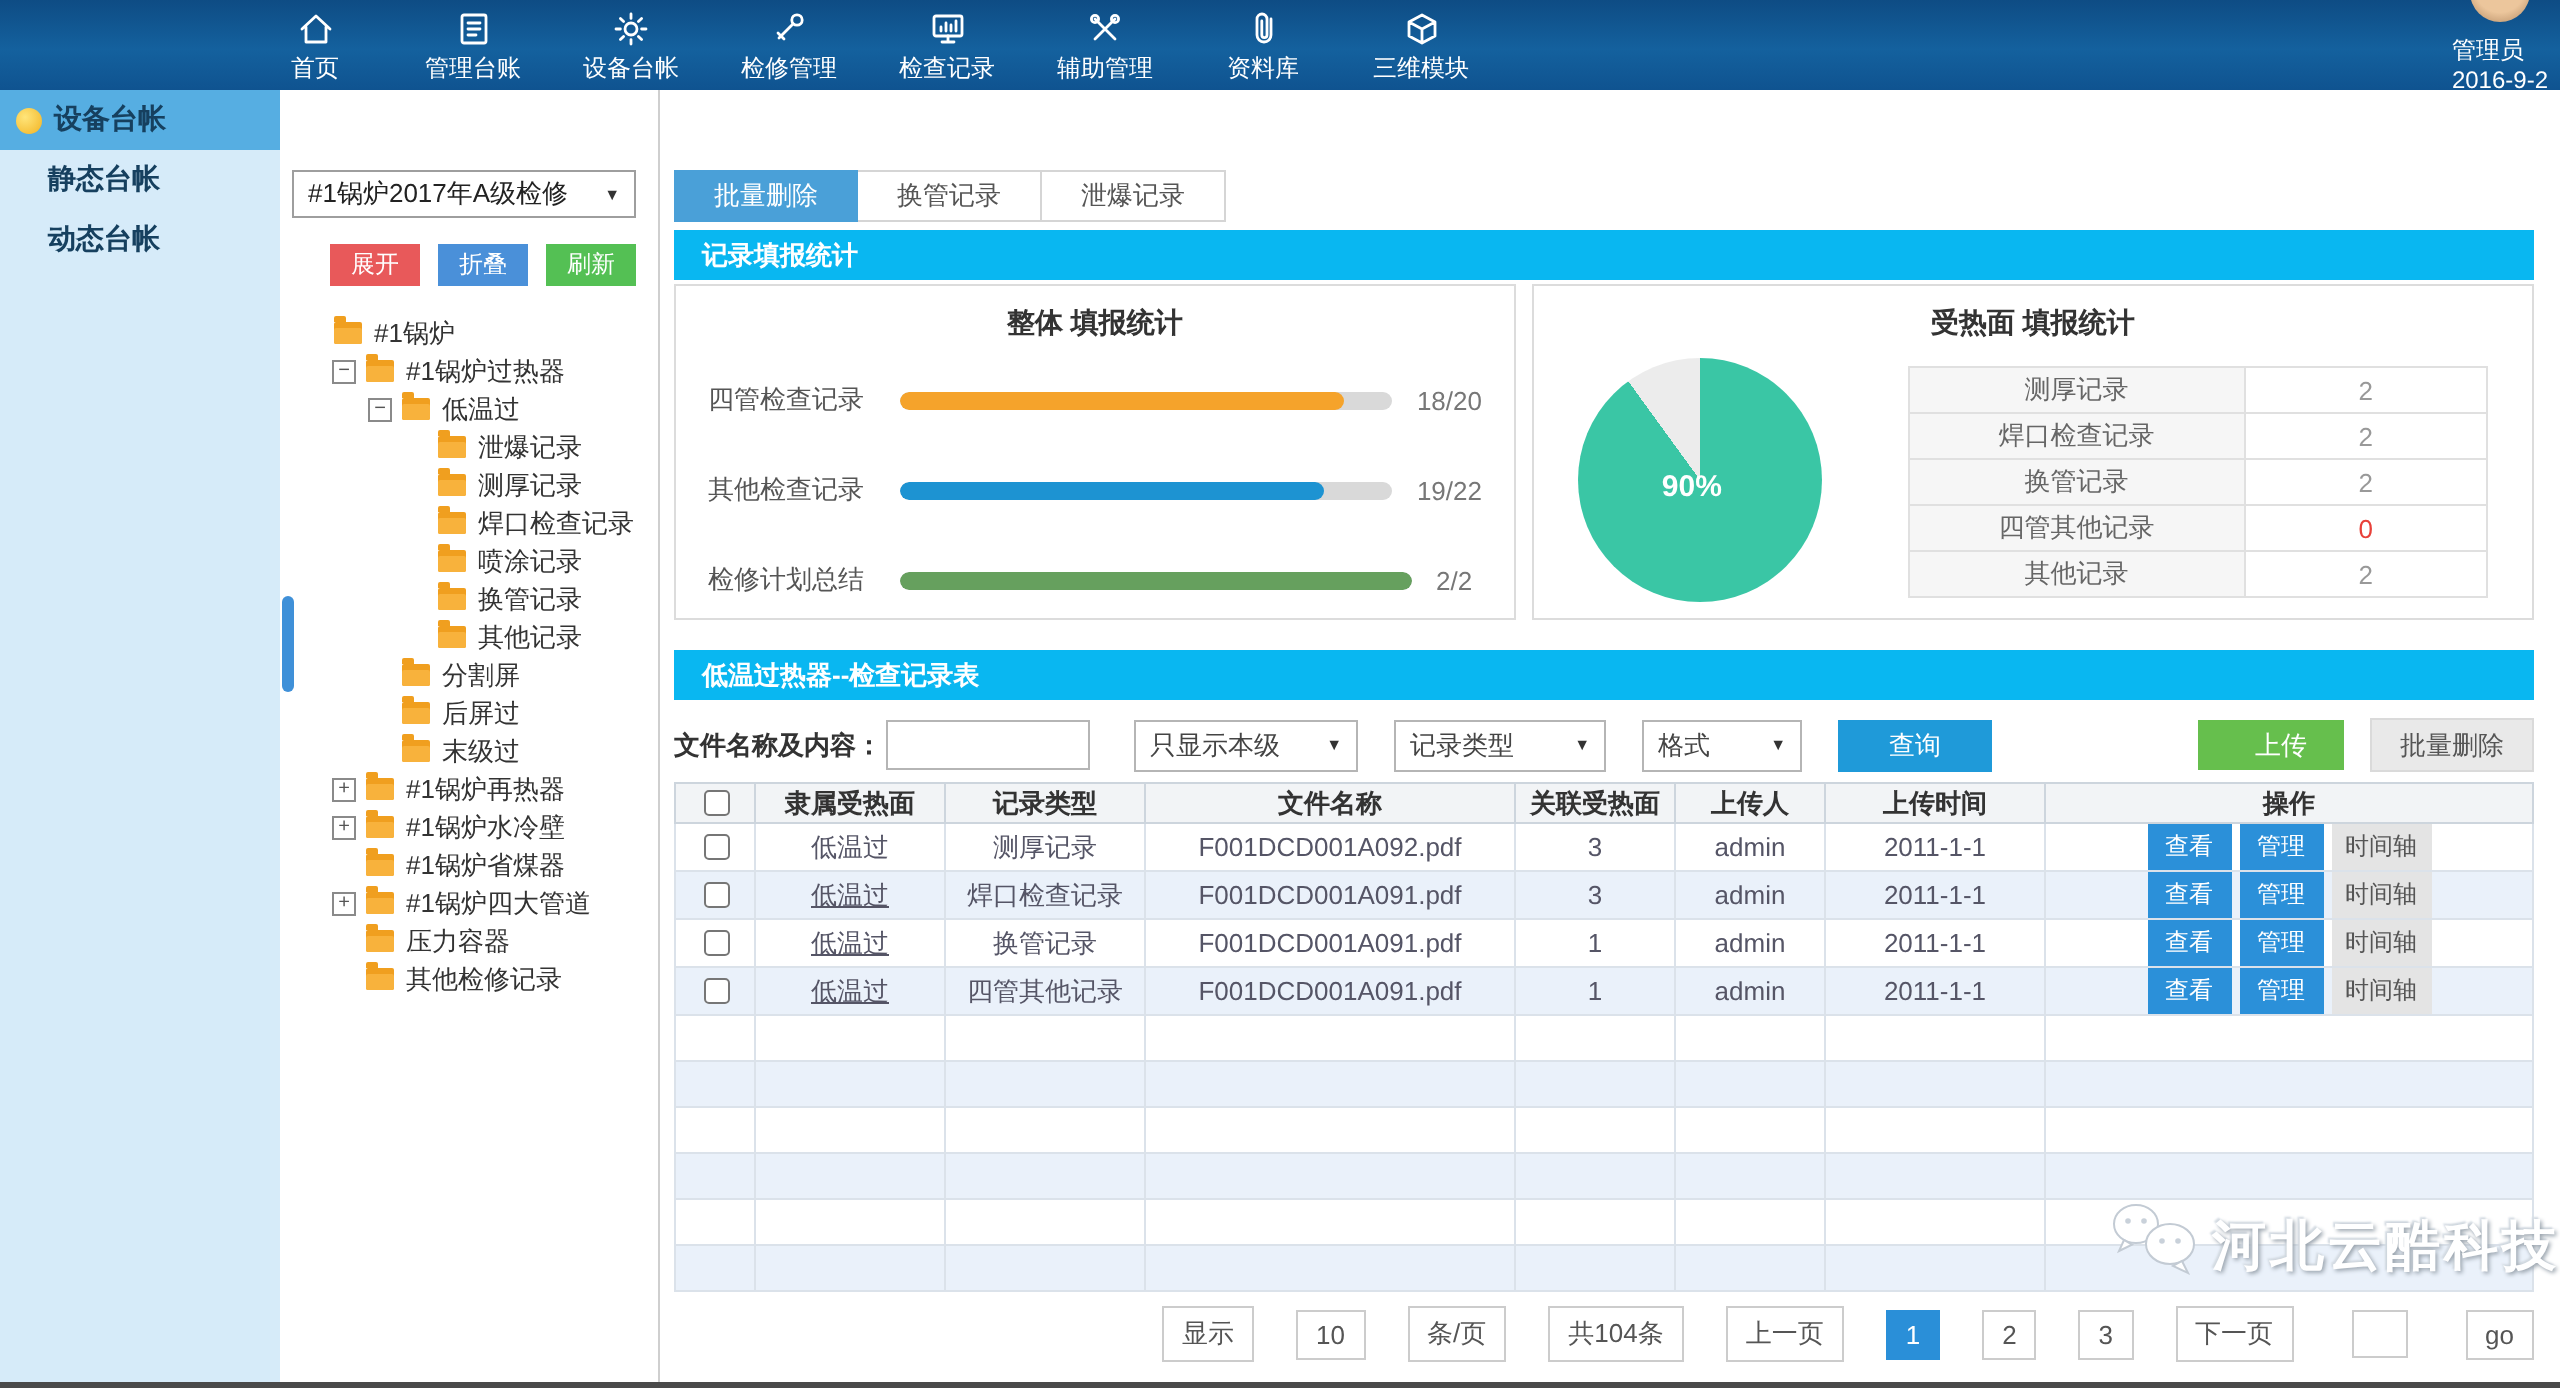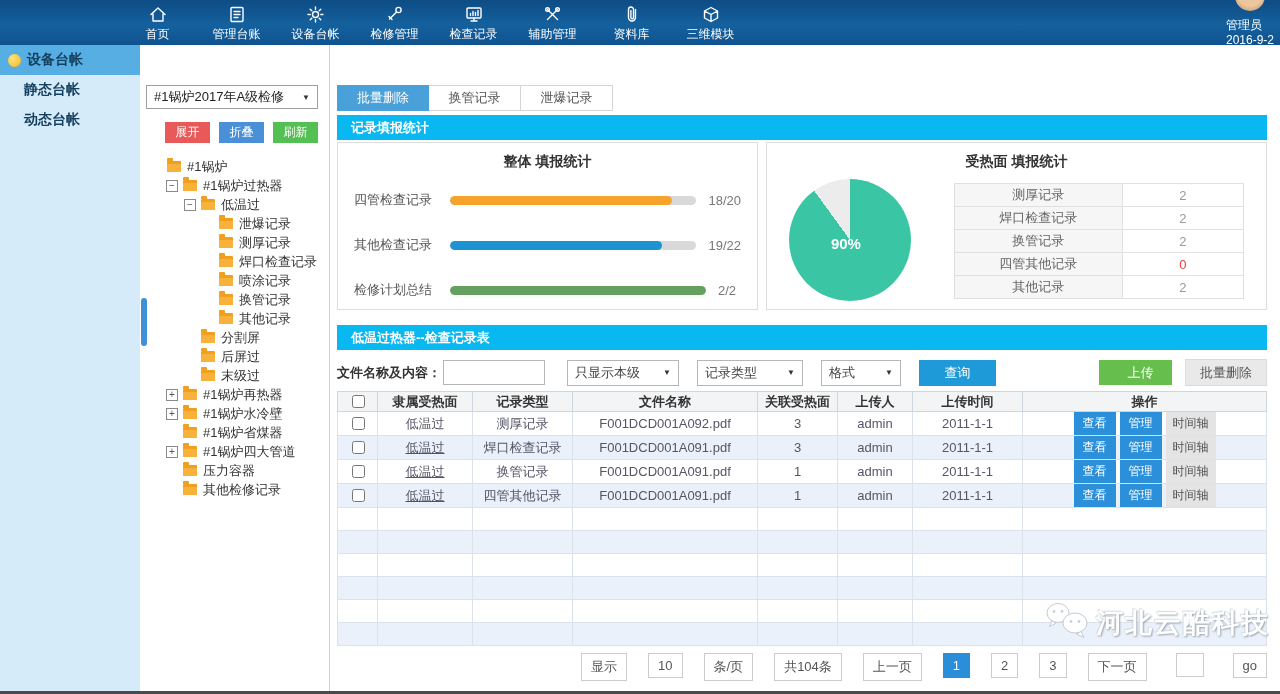--- a/index.html
+++ b/index.html
@@ -96,27 +96,27 @@
   table.records{width:100%;border-collapse:collapse;table-layout:fixed;margin-top:5px;}
   .records th{height:14px;background:#f2f4f6;border:1px solid #cdd5dd;font-size:13px;color:#333;font-weight:bold;padding:0;}
   .records td{height:23px;border:1px solid #dbe2ea;font-size:13px;color:#556;text-align:center;padding:0;white-space:nowrap;overflow:hidden;}
   .records tr.alt td{background:#eaf1fa;}
   .surface-link{cursor:pointer;}
   .surface-link.u{text-decoration:underline;}
   .btn-view,.btn-manage{background:#2b90d9;color:#fff;border:none;padding:3px 9px;font-size:12px;margin:0 2px;cursor:pointer;}
   .btn-timeline{background:#e4e4e4;color:#555;border:none;padding:3px 7px;font-size:12px;margin:0 2px;cursor:pointer;}
   .records input[type=checkbox]{width:13px;height:13px;}
 
-  .pagination{display:flex;justify-content:flex-end;align-items:flex-start;gap:21px;margin-top:7px;}
+  .pagination{display:flex;justify-content:flex-end;align-items:center;gap:21px;margin-top:7px;}
   .pg{min-width:18px;padding:4px 9px;border:1px solid #ccc;background:#fff;font-size:13px;color:#555;text-align:center;cursor:pointer;}
   .pg.active{background:#2a8fd8;border-color:#2a8fd8;color:#fff;}
   .pg-input{width:28px;height:24px;border:1px solid #ccc;margin-left:8px;}
   .pg-go{margin-left:8px;}
 
-  .watermark{position:absolute;right:10px;bottom:46px;display:flex;align-items:center;gap:6px;pointer-events:none;}
+  .watermark{position:absolute;right:0;bottom:46px;display:flex;align-items:center;gap:6px;pointer-events:none;}
   .wm-text{font-size:27px;font-weight:bold;color:#fff;letter-spacing:2px;
            text-shadow:1px 1px 2px #98a2ac,-1px -1px 1px #d6dde4;}
   .bottom-strip{position:absolute;left:0;bottom:0;width:100%;height:3px;background:#4a4a4a;}
 </style>
 </head>
 <body>
 
 <header class="topbar">
   <nav class="topnav">
     <div class="nav-item">

